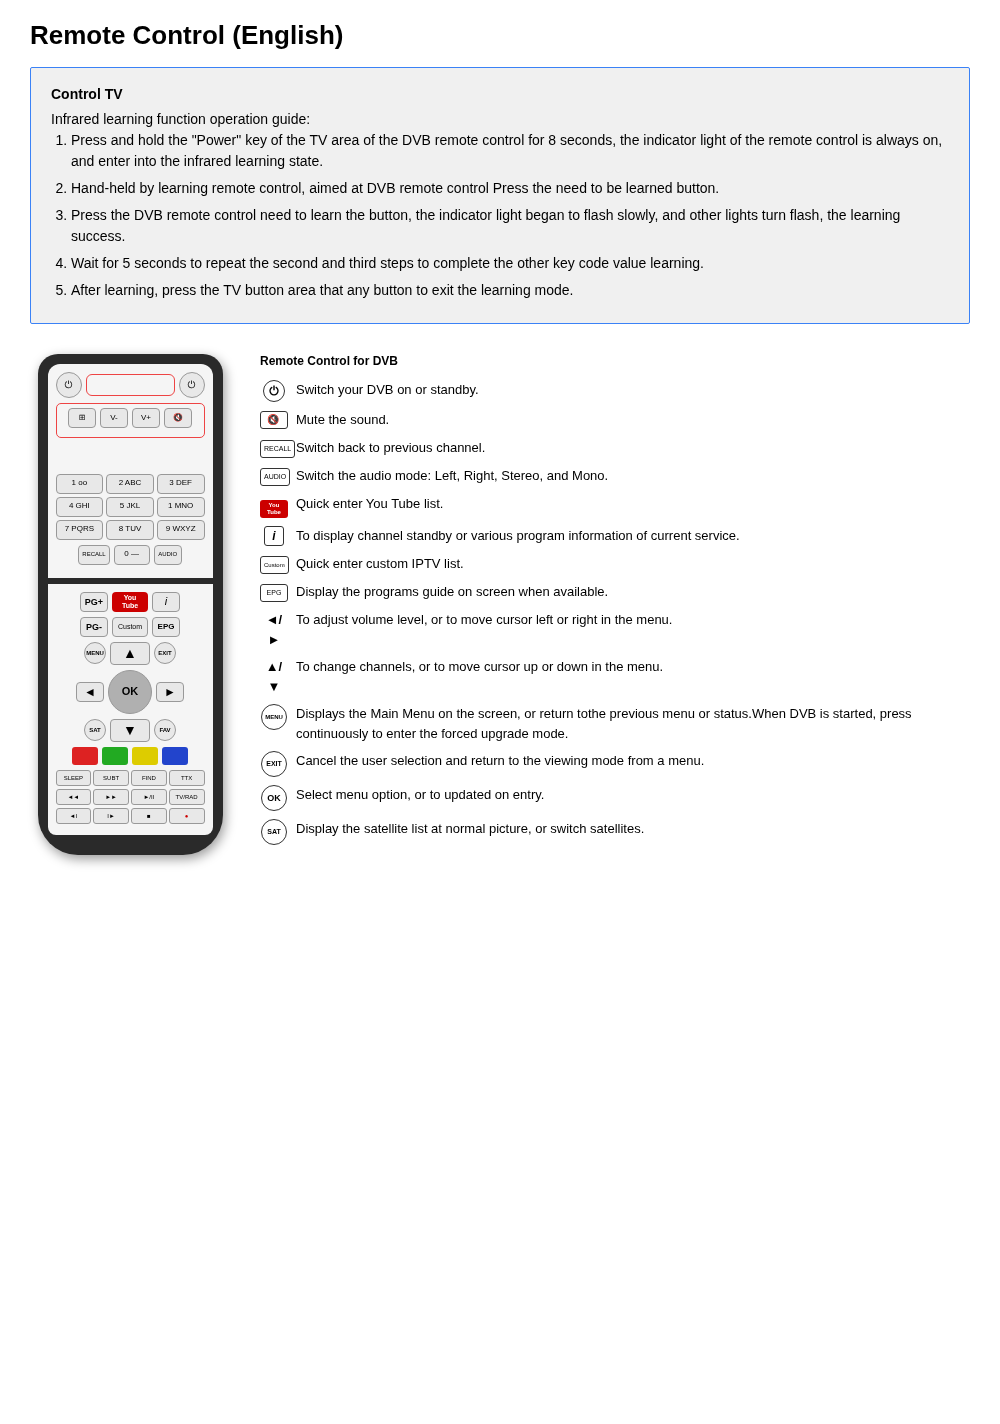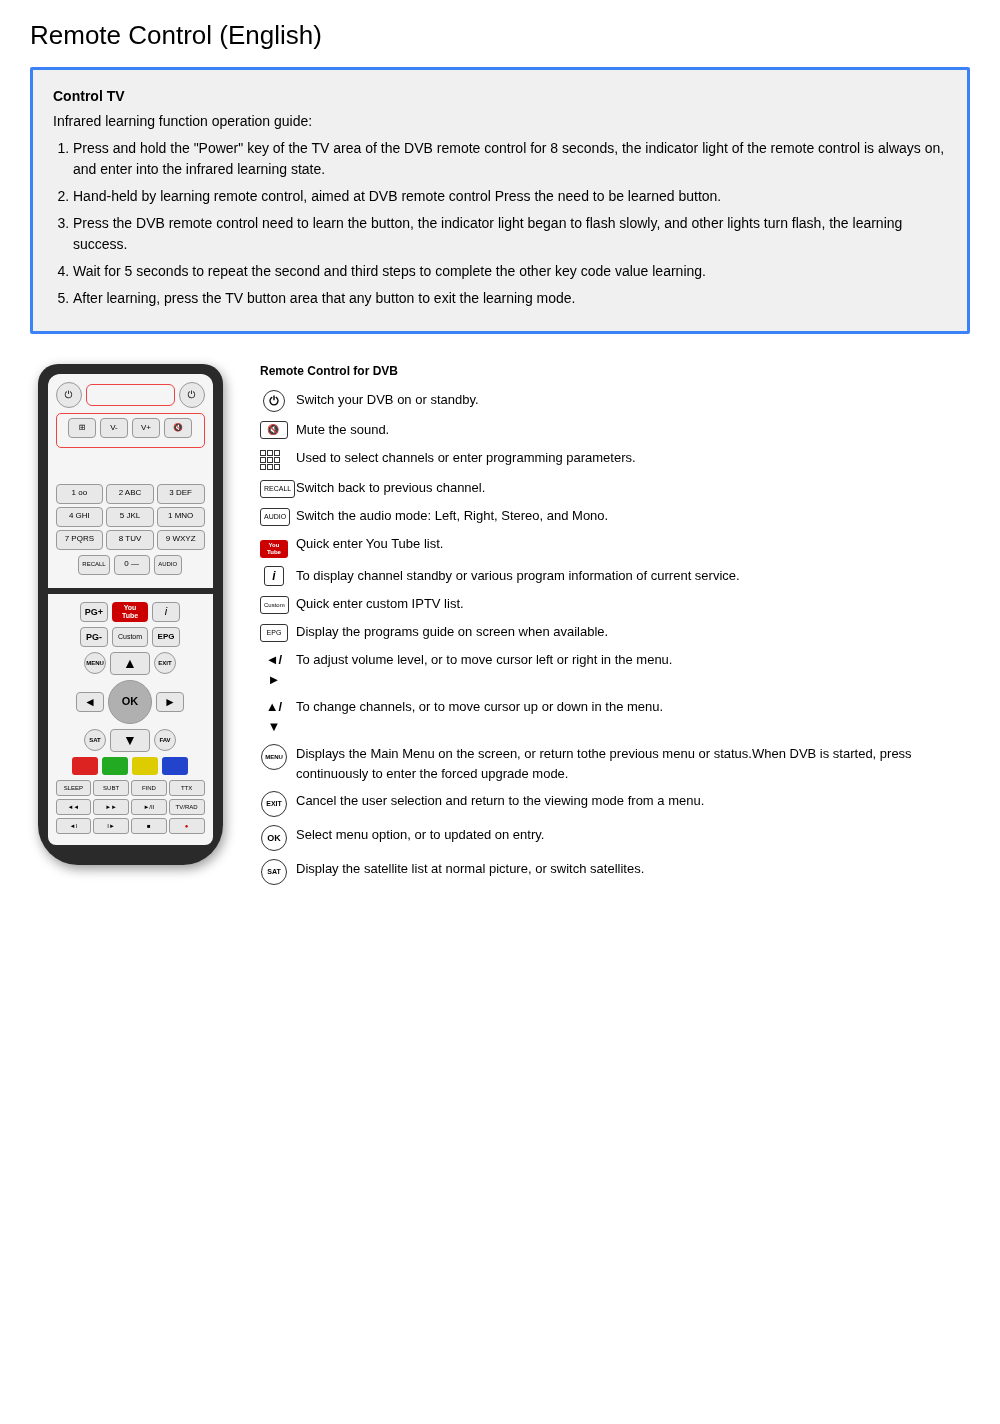--- a/index.html
+++ b/index.html
@@ -7,39 +7,38 @@
       font-family: Arial, sans-serif;
       font-size: 14px;
       background: #fff;
       color: #000;
       padding: 20px 30px;
       max-width: 1000px;
     }
 
     h1 {
       font-size: 26px;
-      font-weight: normal;
+      font-weight: bold;
       margin-bottom: 16px;
     }
 
     .info-box {
       background: #f0f0f0;
-      border: 3px solid #3b82f6;
+      border: 1px solid #3b82f6;
       padding: 16px 20px;
       margin-bottom: 30px;
       border-radius: 2px;
     }
 
     .info-box .box-title {
       font-weight: bold;
       margin-bottom: 4px;
     }
 
     .info-box p {
-      margin-bottom: 6px;
       line-height: 1.5;
     }
 
     .info-box ol {
       margin-left: 20px;
     }
 
     .info-box ol li {
       margin-bottom: 6px;
       line-height: 1.5;
@@ -435,36 +434,20 @@
       <div class="desc-text">Switch your DVB on or standby.</div>
     </div>
 
     <div class="desc-item">
       <div class="desc-icon">
         <span class="desc-icon-rect" style="font-size:10px;">🔇</span>
       </div>
       <div class="desc-text">Mute the sound.</div>
     </div>
 
-    <div class="desc-item">
-      <div class="desc-icon">
-        <div class="desc-icon-small-grid" style="display:grid; grid-template-columns: repeat(3,6px); gap:1px; margin-top:2px;">
-          <span style="width:6px;height:6px;border:0.5px solid #333;display:block;"></span>
-          <span style="width:6px;height:6px;border:0.5px solid #333;display:block;"></span>
-          <span style="width:6px;height:6px;border:0.5px solid #333;display:block;"></span>
-          <span style="width:6px;height:6px;border:0.5px solid #333;display:block;"></span>
-          <span style="width:6px;height:6px;border:0.5px solid #333;display:block;"></span>
-          <span style="width:6px;height:6px;border:0.5px solid #333;display:block;"></span>
-          <span style="width:6px;height:6px;border:0.5px solid #333;display:block;"></span>
-          <span style="width:6px;height:6px;border:0.5px solid #333;display:block;"></span>
-          <span style="width:6px;height:6px;border:0.5px solid #333;display:block;"></span>
-        </div>
-      </div>
-      <div class="desc-text">Used to select channels or enter programming parameters.</div>
-    </div>
 
     <div class="desc-item">
       <div class="desc-icon">
         <span class="desc-icon-rect" style="font-size:7px;">RECALL</span>
       </div>
       <div class="desc-text">Switch back to previous channel.</div>
     </div>
 
     <div class="desc-item">
       <div class="desc-icon">

